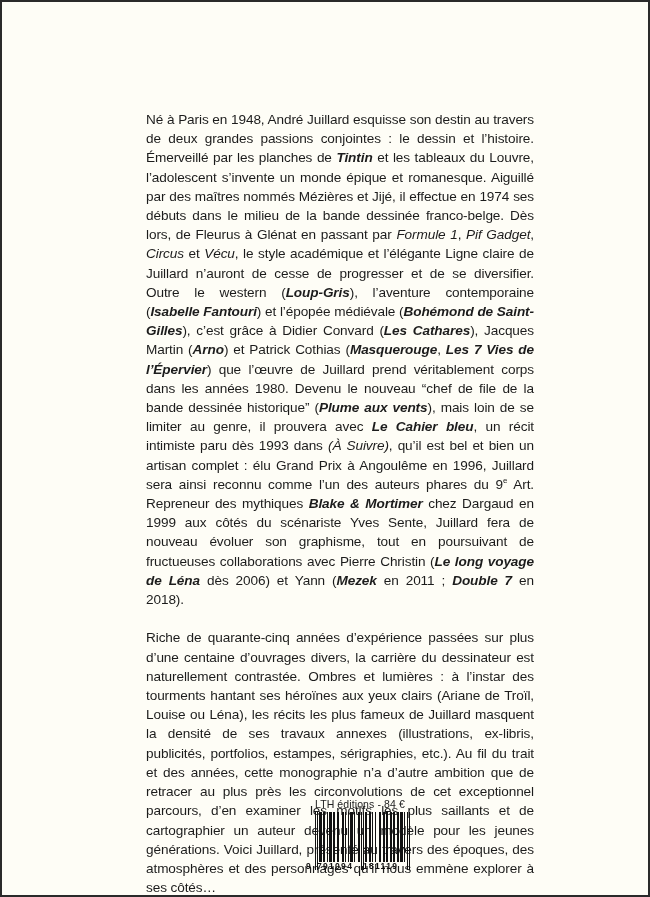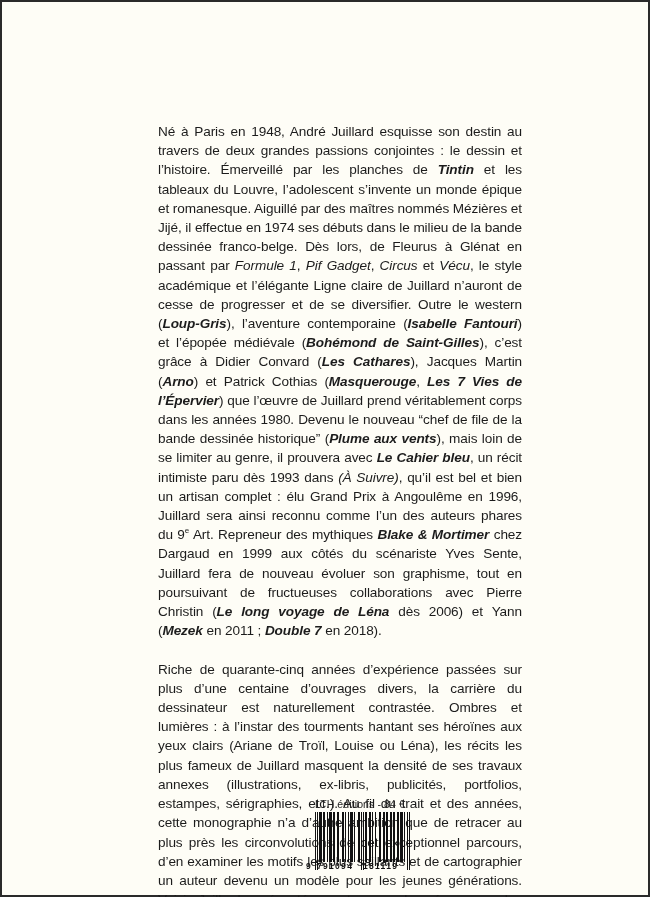--- a/index.html
+++ b/index.html
@@ -17,21 +17,21 @@
   .text-block {
     position: absolute;
     left: 140px; top: 104px;
     width: 396px;
     color: #1c1c1c;
     font-size: 13.6px;
     line-height: 19.2px;
     letter-spacing: -0.1px;
     text-align: justify;
   }
-  .text-block p { margin: 16px; text-align-last: left; }
+  .text-block p { margin: 4px; text-align-last: left; }
   .text-block p + p { margin-top: 19.2px; }
   .t-bi { font-style: italic; font-weight: bold; }
   .t-i { font-style: italic; }
   .t-sup { font-size: 8px; vertical-align: super; line-height: 0; }
   .price {
     position: absolute; left: 313px; top: 796px;
     font-size: 10.5px; color: #222;
     letter-spacing: 0.1px;
     white-space: nowrap;
   }

